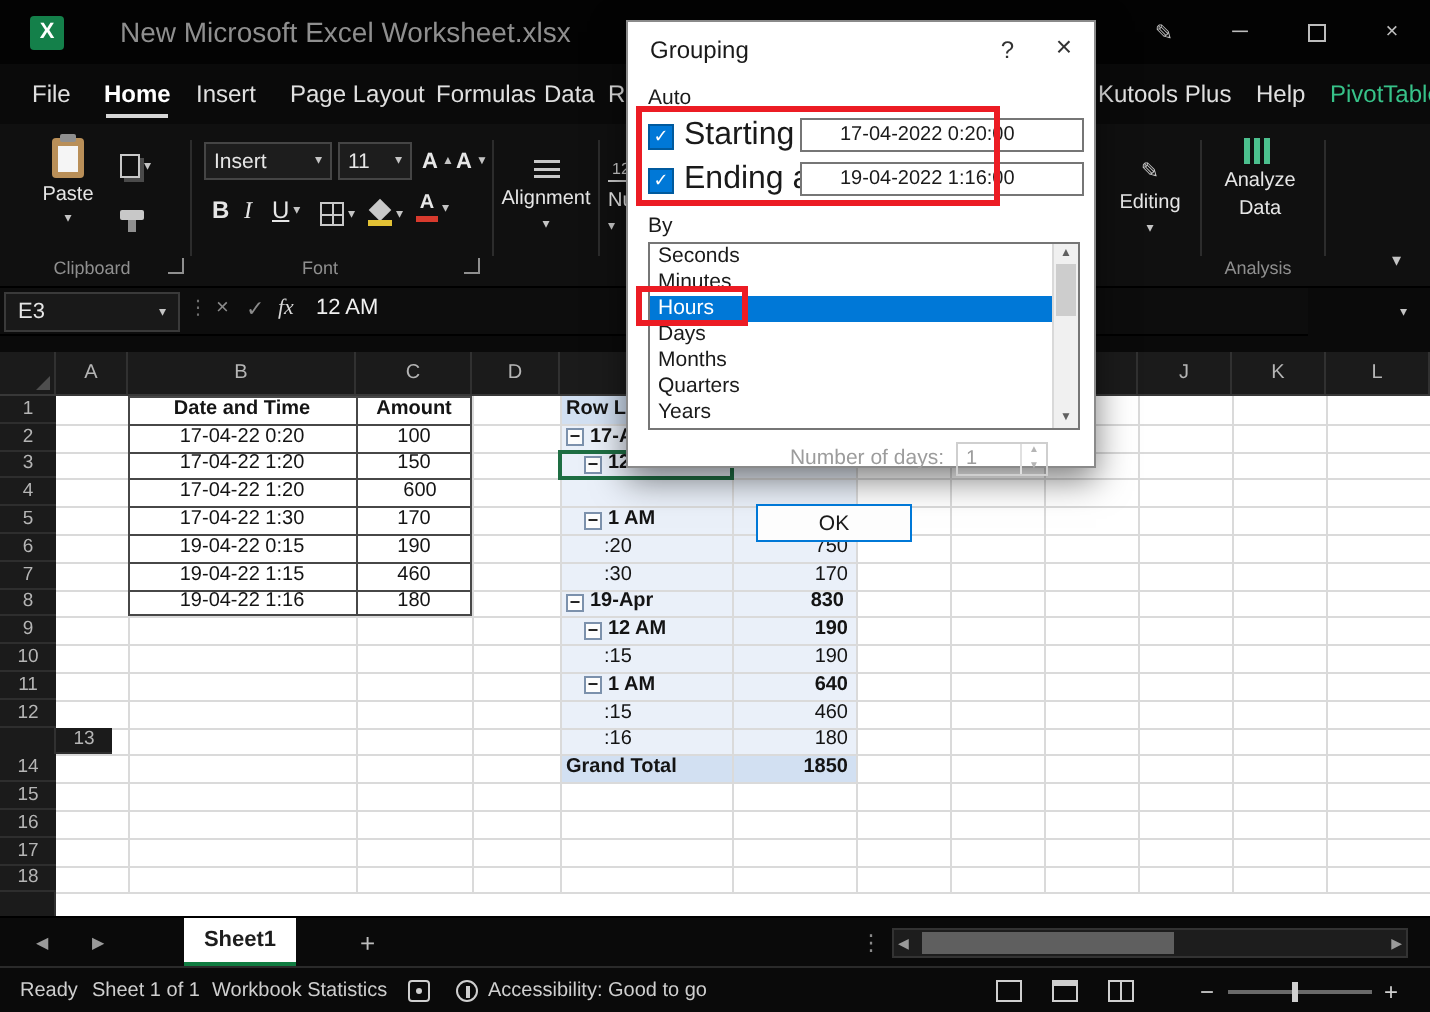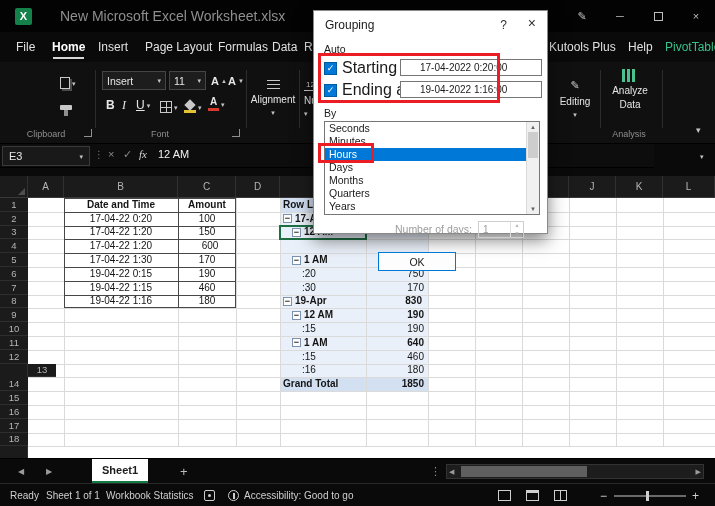--- a/index.html
+++ b/index.html
@@ -162,20 +162,25 @@
   <span class="mtab" style="left:145px">Page Layout</span>
   <span class="mtab" style="left:218px">Formulas</span>
   <span class="mtab" style="left:272px">Data</span>
   <span class="mtab" style="left:304px">Review</span>
   <span class="mtab" style="left:549px">Kutools Plus</span>
   <span class="mtab" style="left:628px">Help</span>
   <span class="mtab accent" style="left:665px">PivotTable Analyze</span>
 </div>
 
 <div class="ribbon">
+  <div class="rbtn" style="left:14px;width:40px">
+    <span class="ic-clipboard"></span>
+    <span>Paste</span>
+    <span class="chev">▾</span>
+  </div>
   <div class="rsmall" style="left:60px;top:12px">
     <span class="ic-copy"></span>
     <span class="chev">▾</span>
   </div>
   <div class="rsmall" style="left:60px;top:36px">
     <span class="ic-brush"></span>
   </div>
   <div class="grouplabel" style="left:14px;top:67px;width:64px;text-align:center">Clipboard</div>
   <span class="launcher" style="left:84px;top:67px"></span>
   <div class="vsep" style="left:95px"></div>

